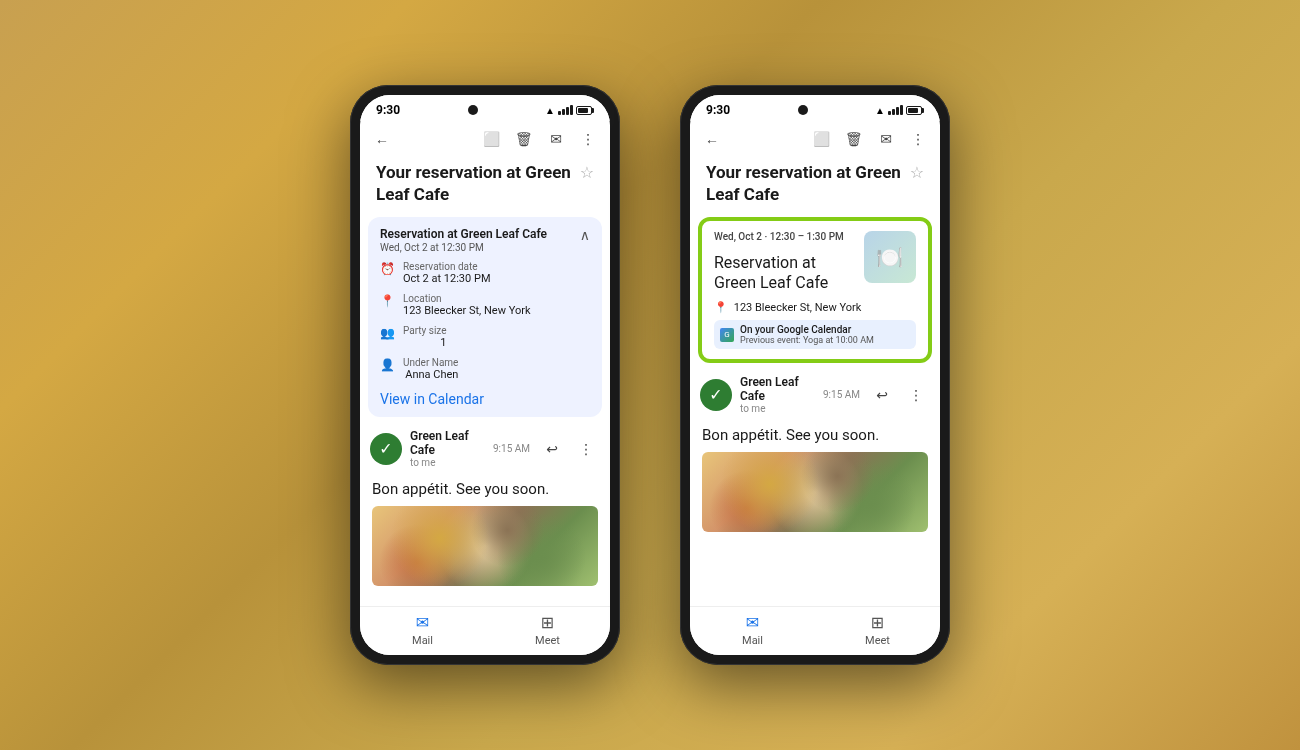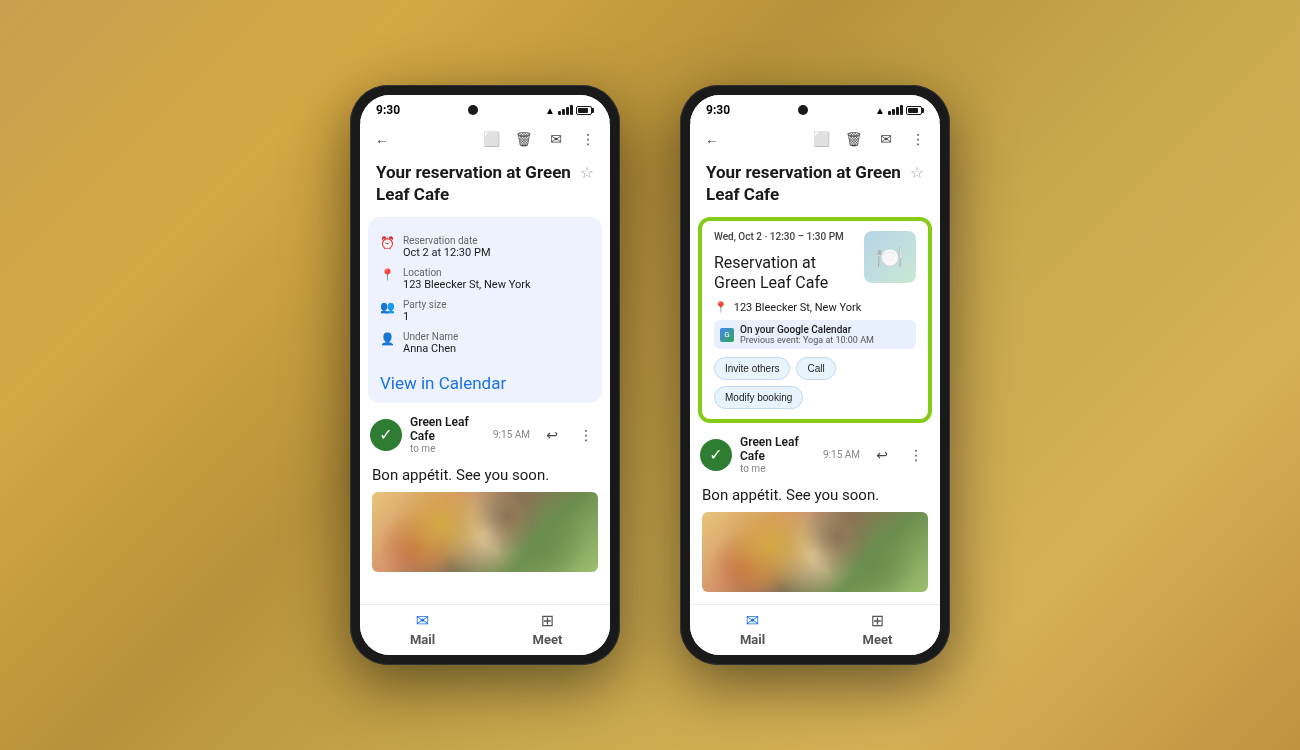--- a/index.html
+++ b/index.html
@@ -178,26 +178,27 @@
     .info-content {}
 
     .info-label {
       font-size: 10px;
       color: #666;
     }
 
     .info-value {
       font-size: 11px;
       color: #1a1a1a;
+      text-align: right;
     }
 
     .view-calendar-link {
-      font-size: 17px;
+      font-size: 14px;
       color: #1a73e8;
-      margin-top: 18px;
+      margin-top: 10px;
       cursor: pointer;
     }
 
     
     .sender-row {
       display: flex;
       align-items: center;
       padding: 8px 10px;
       gap: 8px;
     }
@@ -292,23 +293,22 @@
       align-items: center;
       gap: 2px;
       cursor: pointer;
     }
 
     .nav-icon {
       font-size: 16px;
     }
 
     .nav-label {
-      font-size: 13px;
+      font-size: 11px;
       color: #555;
-      font-weight: bold;
     }
 
     .nav-icon-mail { color: #1a73e8; }
     .nav-icon-meet { color: #555; }
 
     
 
     .calendar-card {
       margin: 4px 8px;
       background: #fff;
@@ -511,20 +511,27 @@
       </div>
 
       <div class="email-title">
         <span class="email-title-text">Your reservation at Green Leaf Cafe</span>
         <span class="star-icon">☆</span>
       </div>
 
       <div class="scroll-area">
 
         <div class="reservation-card">
+          <div class="reservation-header">
+            <div>
+              <div class="reservation-title-text">Reservation at Green Leaf Cafe</div>
+              <div class="reservation-date-small">Wed, Oct 2 at 12:30 PM</div>
+            </div>
+            <span class="chevron-icon">∧</span>
+          </div>
 
           <div class="info-row">
             <span class="info-icon">⏰</span>
             <div class="info-content">
               <div class="info-label">Reservation date</div>
               <div class="info-value">Oct 2 at 12:30 PM</div>
             </div>
           </div>
 
           <div class="info-row">
@@ -649,25 +656,20 @@
           </div>
 
           <div class="cal-google-row">
             <div class="cal-g-icon">G</div>
             <div>
               <div class="cal-g-text">On your Google Calendar</div>
               <div class="cal-g-sub">Previous event: Yoga at 10:00 AM</div>
             </div>
           </div>
 
-          <div class="action-buttons">
-            <button class="action-btn">Invite others</button>
-            <button class="action-btn">Call</button>
-            <button class="action-btn">Modify booking</button>
-          </div>
 
         </div>
 
         <div class="sender-row">
           <div class="sender-avatar">
             <span class="avatar-check">✓</span>
           </div>
           <div class="sender-info">
             <div class="sender-name">Green Leaf Cafe</div>
             <div class="sender-sub">to me</div>

